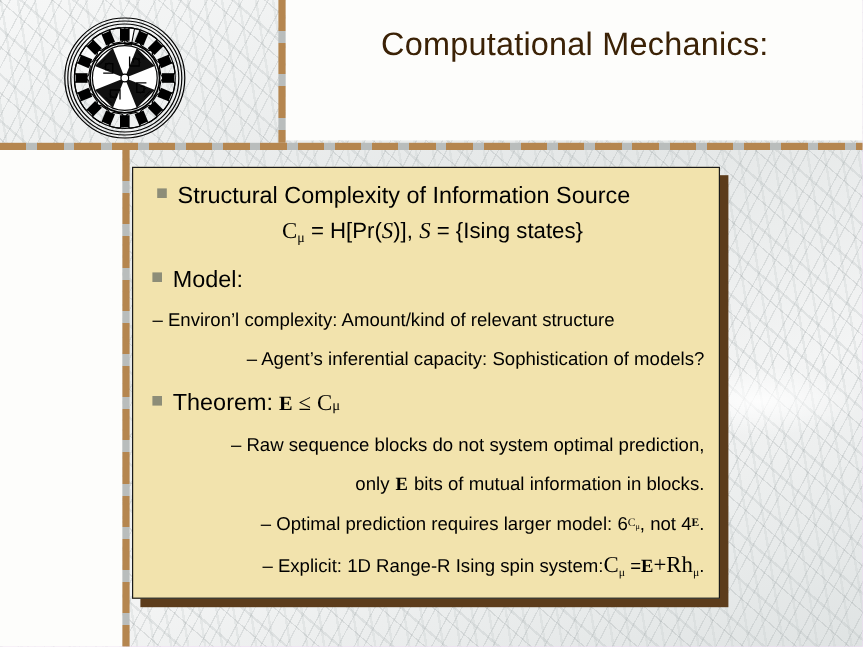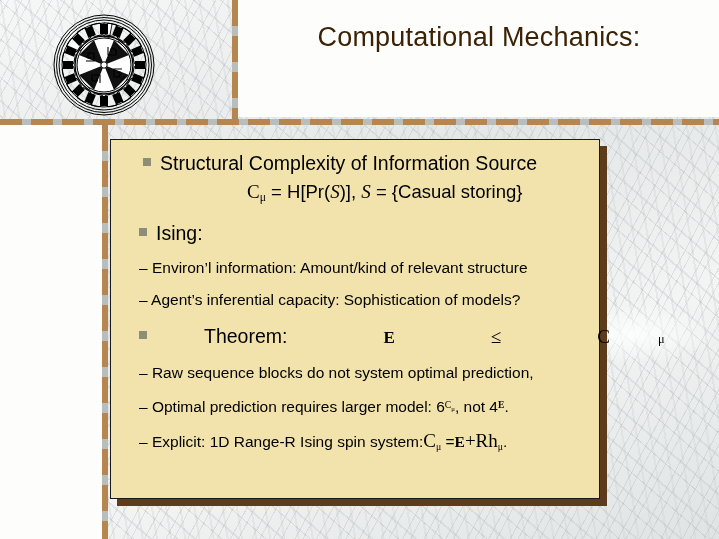--- a/index.html
+++ b/index.html
@@ -132,21 +132,21 @@
   }
   #content-card {
     position: absolute;
     left: 110px;
     top: 139px;
     width: 490px;
     height: 360px;
     background: #f2e3ad;
     border: 1.5px solid #1a1a1a;
     box-sizing: border-box;
-    padding: 10px 12px 8px 28px;
+    padding: 10px 12px 8px 16px;
   }
 
   
   .lvl1 {
     position: relative;
     display: flex;
     align-items: baseline;
     font-size: 19.5px;
     color: #000;
     margin: 0 0 0 4px;
@@ -210,22 +210,22 @@
     font-family: "Liberation Serif", serif;
   }
   sup {
     font-size: 0.62em;
     vertical-align: 0.42em;
     font-family: "Liberation Serif", serif;
   }
   .gap { display: inline-block; width: 5px; }
   .sp1 { margin: 9px 0 0 0; }
   .sp2 { margin: 11px 0 0 0; }
-  .sp3 { margin: 12px 0 0 0; gap: 48px; }
-  .sp4 { margin: 10px 0 0 0; }
+  .sp3 { margin: 12px 0 0 0; }
+  .sp4 { margin: 10px 0 0 0; text-align: right; }
 </style>
 </head>
 <body>
 
 <div id="slide">
 
   <div class="marble"></div>
 
   <div class="panel-white" id="title-panel"></div>
   <div class="panel-white" id="left-panel"></div>
@@ -385,46 +385,49 @@
 
   <div id="content-shadow"></div>
   <div id="content-card">
 
     <div class="lvl1">
       <span class="sq-bullet"></span>
       <span>Structural Complexity of Information Source</span>
     </div>
 
     <div class="formula-line">
-      <span class="ser">C</span><sub>μ</sub><span> = H[Pr(</span><span class="ser-it">S</span><span>)], </span><span class="ser-it">S</span><span> = {Casual storing}</span>
+      <span class="ser">C</span><sub>μ</sub><span> = H[Pr(</span><span class="ser-it">S</span><span>)], </span><span class="ser-it">S</span><span> = {Ising states}</span>
     </div>
 
     <div class="lvl1 sp1">
       <span class="sq-bullet"></span>
-      <span>Ising:</span>
-    </div>
-
-    <div class="lvl2 sp2">– Environ’l information: Amount/kind of relevant structure</div>
+      <span>Model:</span>
+    </div>
+
+    <div class="lvl2 sp2">– Environ’l complexity: Amount/kind of relevant structure</div>
     <div class="lvl2 sp4">– Agent’s inferential capacity: Sophistication of models?</div>
 
     <div class="lvl1 sp3">
       <span class="sq-bullet"></span>
       <span>Theorem:</span>
         <span class="gap"></span>
         <span class="ser-bb">E</span>
         <span class="gap"></span>
         <span class="ser">≤</span>
         <span class="gap"></span>
         <span class="ser">C</span>
         <sub>μ</sub>
     </div>
 
 
     <div class="plain sp4">– Raw sequence blocks do not system optimal prediction,</div>
 
+    <div class="plain sp4">
+      <span>only</span><span class="gap"></span><span class="ser-bb-sm">E</span><span class="gap"></span><span>bits of mutual information in blocks.</span>
+    </div>
 
     <div class="plain sp4">
       <span>– Optimal prediction requires larger model: 6</span><sup>C</sup><sup style="vertical-align:0.22em;font-size:0.44em">μ</sup><span>, not 4</span><sup style="font-weight:bold">E</sup><span>.</span>
     </div>
 
     <div class="plain sp4">
       <span>– Explicit: 1D Range-R Ising spin system:</span><span class="ser">C</span><sub>μ</sub><span> =</span><span class="ser-bb-sm">E</span><span class="ser">+R</span><span class="ser">h</span><sub>μ</sub><span>.</span>
     </div>
 
   </div>

